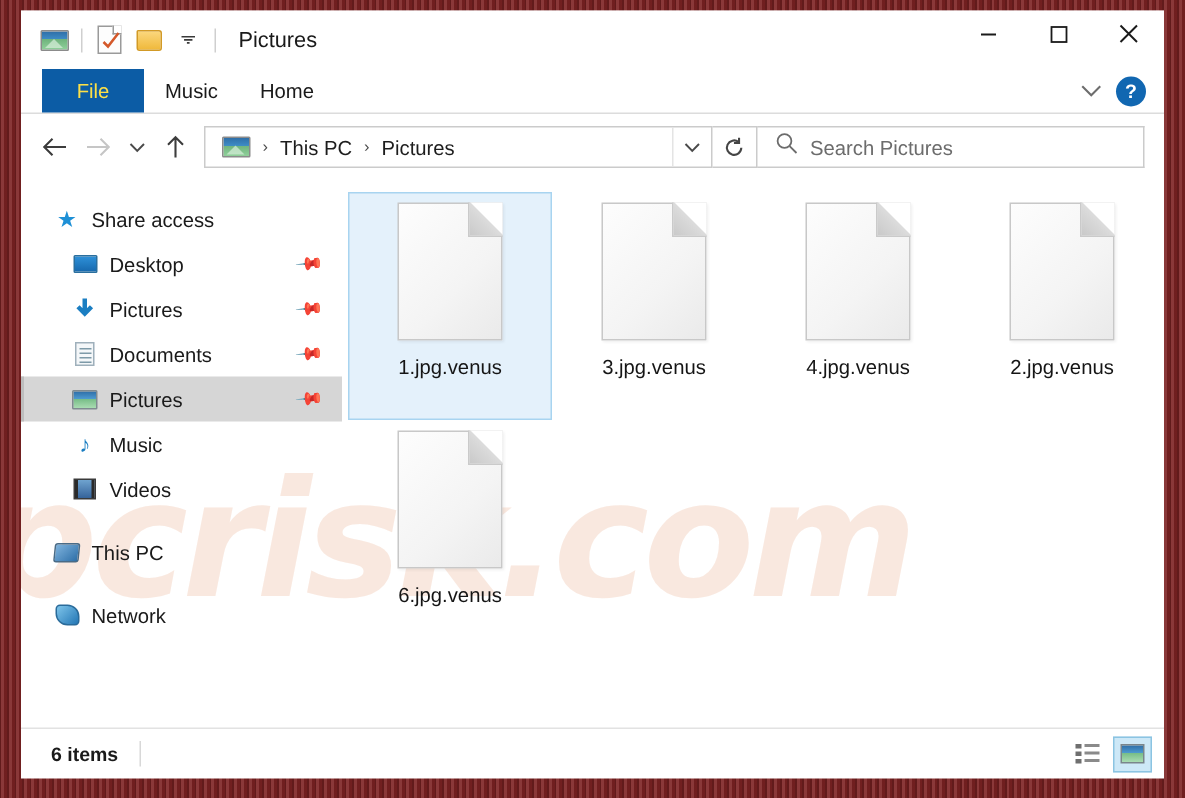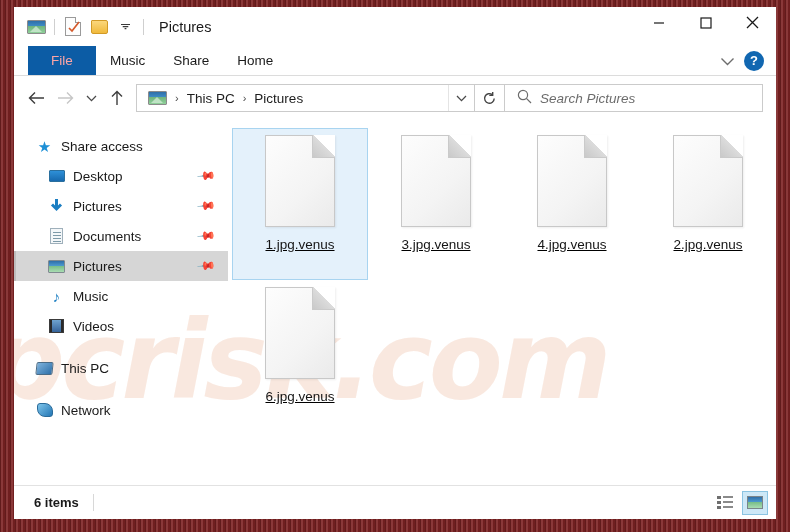--- a/index.html
+++ b/index.html
@@ -155,21 +155,21 @@
   }
   .ribbon-tab {
     display: flex; align-items: center; justify-content: center;
     font-size: 13.5px;
     color: #1a1a1a;
     padding: 0 14px;
     min-width: 54px;
   }
   .ribbon-tab.file {
     background: #0c5ca5;
-    color: #fca5a5;
+    color: #fde047;
     width: 68px;
     margin-left: 14px;
     padding: 0;
   }
   .ribbon-right {
     margin-left: auto;
     display: flex;
     align-items: center;
     gap: 9px;
     padding-right: 12px;
@@ -251,21 +251,20 @@
   .search-box {
     width: 258px;
     height: 28px;
     border: 1px solid #cbcbcb;
     border-left: none;
     display: flex;
     align-items: center;
     gap: 8px;
     padding-left: 12px;
     flex: 0 0 auto;
-    font-style: italic;
   }
   .search-ph {
     font-size: 13.5px;
     color: #6c6c6c;
   }
 
   
   #body-area {
     flex: 1 1 auto;
     display: flex;
@@ -383,21 +382,20 @@
   }
   .file-cell {
     width: 136px;
     height: 152px;
     display: flex;
     flex-direction: column;
     align-items: center;
     justify-content: flex-start;
     padding-top: 6px;
     border: 1px solid transparent;
-    text-decoration: underline;
   }
   .file-cell.selected {
     background: #e4f1fb;
     border: 1px solid #a8d4f0;
   }
   .file-ico {
     width: 70px;
     height: 92px;
     position: relative;
     background: linear-gradient(135deg, #fdfdfd 0%, #f4f4f4 60%, #eaeaea 100%);
@@ -538,21 +536,20 @@
           <svg width="13" height="13" viewBox="0 0 13 13">
               <path d="M1 1 L12 12 M12 1 L1 12" stroke="#1a1a1a" stroke-width="1.3"></path>
             </svg>
         </div>
       </div>
     </div>
 
     <div id="ribbon">
       <div class="ribbon-tab file">File</div>
       <div class="ribbon-tab">Music</div>
-      <div class="ribbon-tab">Share</div>
       <div class="ribbon-tab">Home</div>
       <div class="ribbon-right">
         <span>
           <svg width="15" height="9" viewBox="0 0 15 9">
               <path d="M1.5 1.5 L7.5 7.5 L13.5 1.5" stroke="#6d6d6d" stroke-width="1.4" fill="none"></path>
             </svg>
         </span>
         <span class="help-btn">?</span>
       </div>
     </div>

